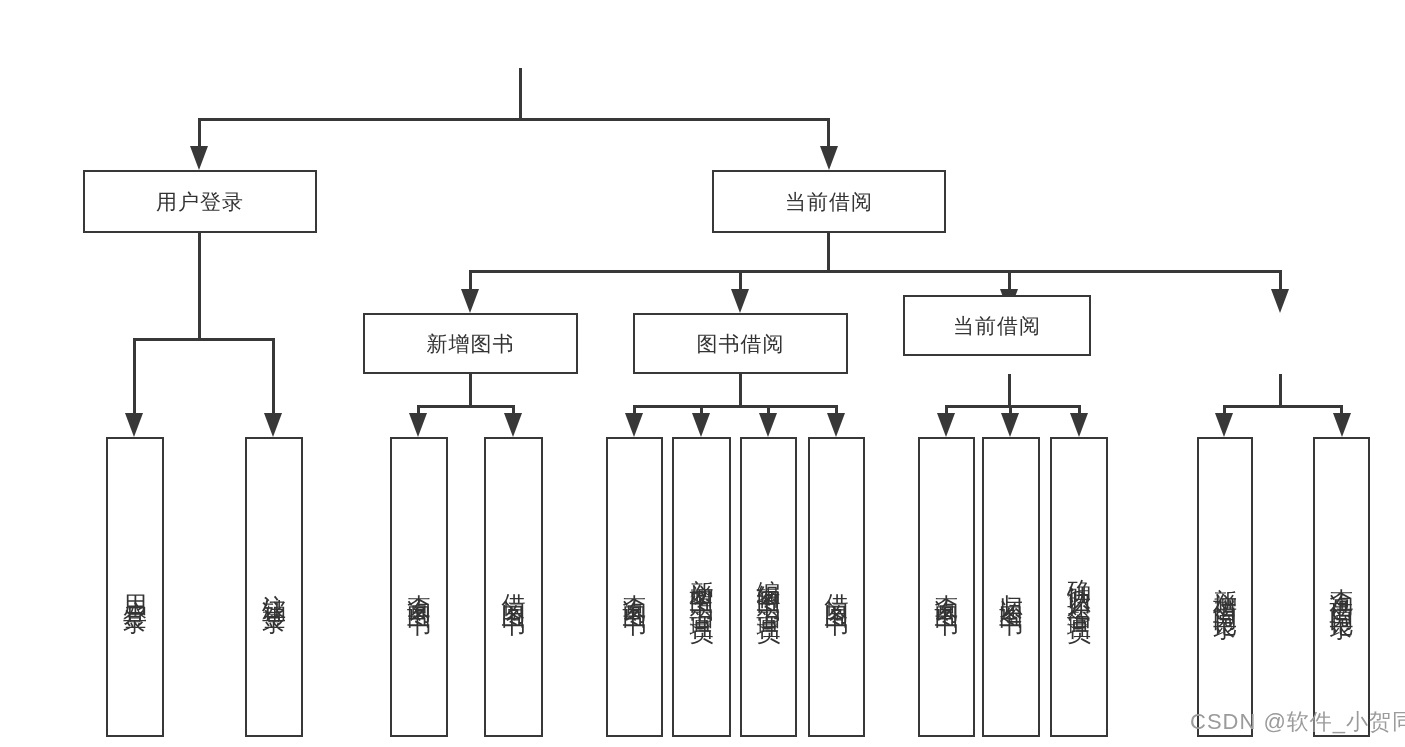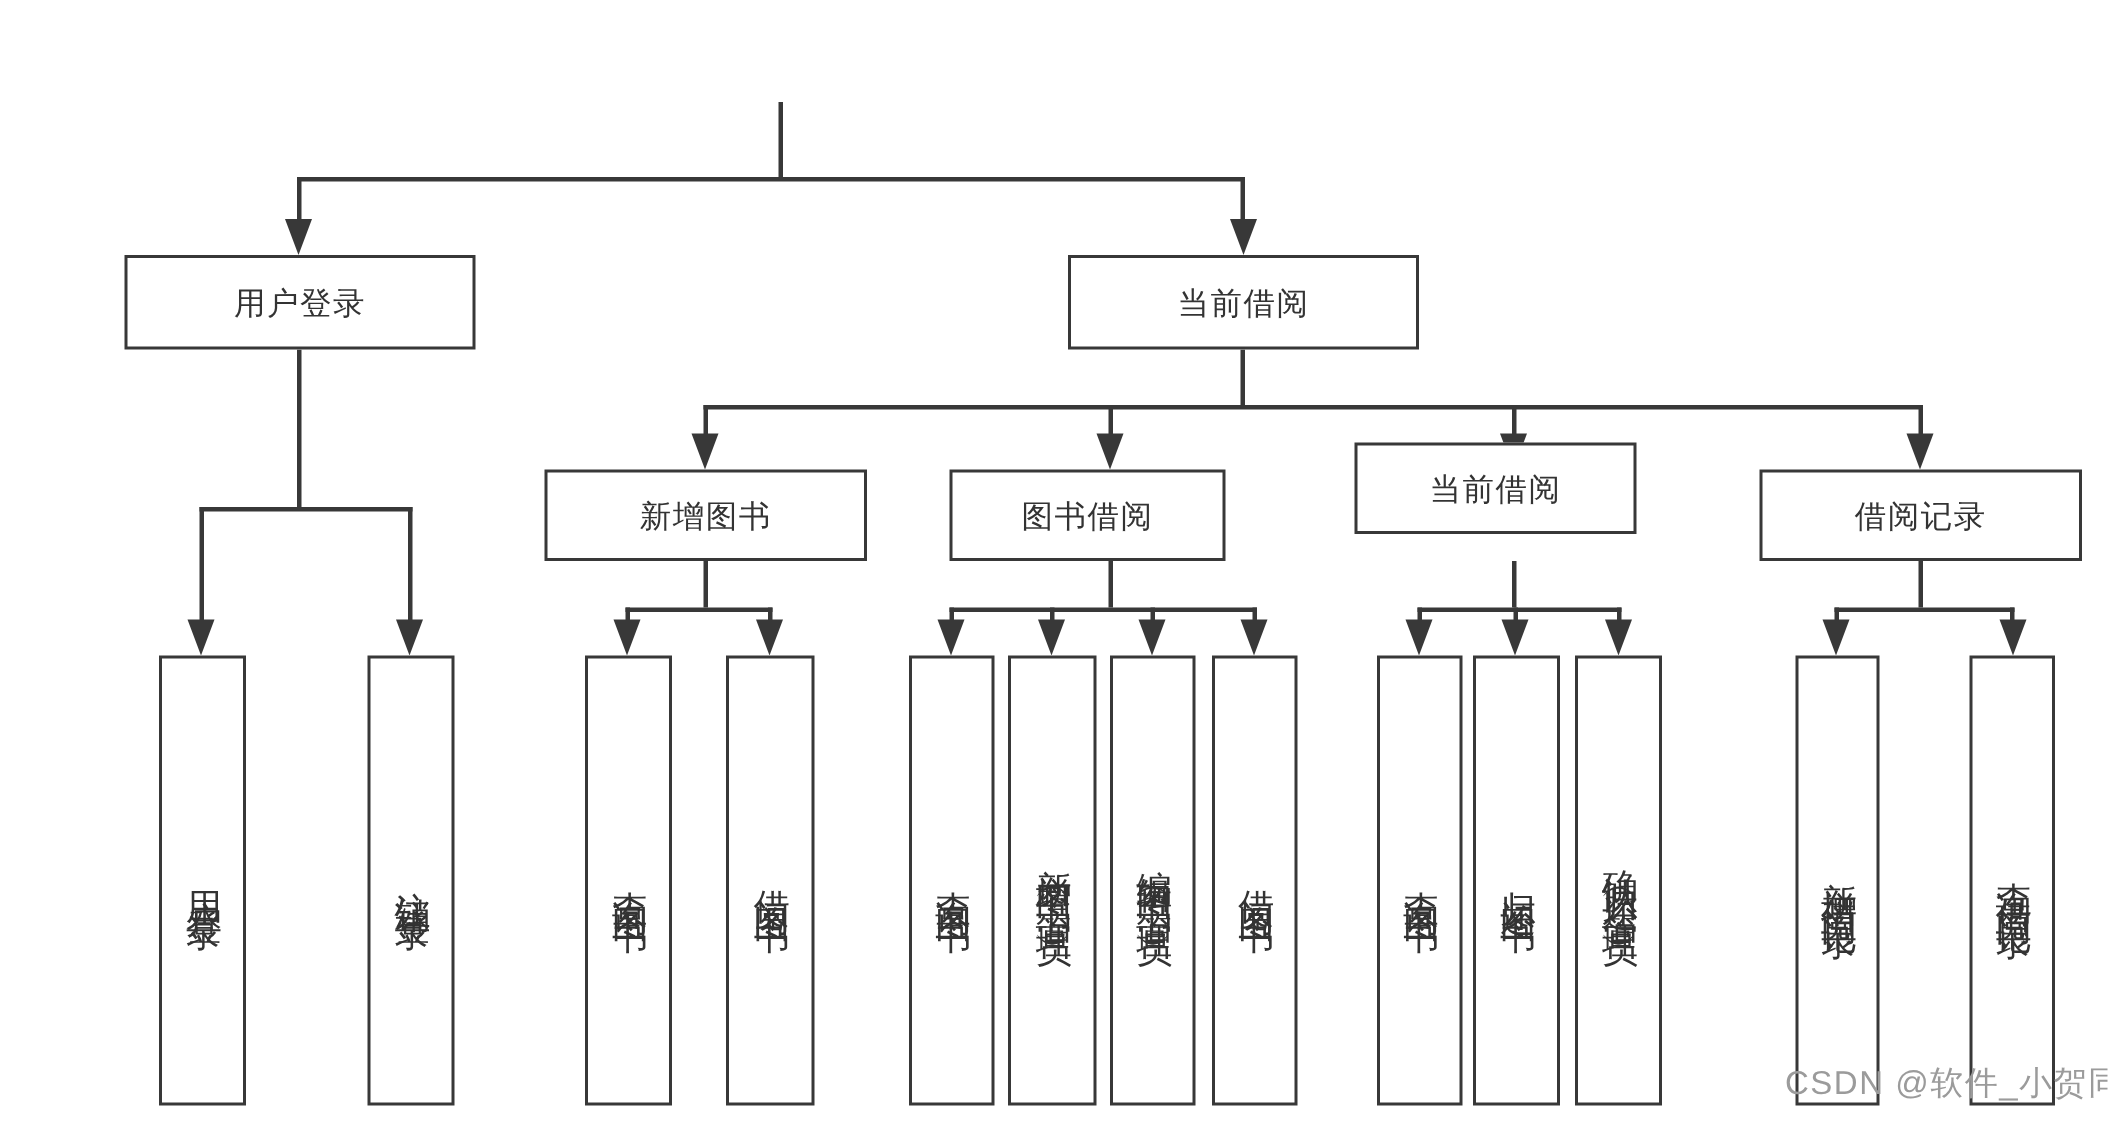--- a/index.html
+++ b/index.html
@@ -94,23 +94,22 @@
   <div class="vl" style="left:1223px;top:405px;height:14px"></div>
   <div class="vl" style="left:1340px;top:405px;height:14px"></div>
   <div class="ar" style="left:1215px;top:413px"></div>
   <div class="ar" style="left:1333px;top:413px"></div>
 
 
   <div class="box hbox" style="left:83px;top:170px;width:234px;height:63px">用户登录</div>
   <div class="box hbox" style="left:712px;top:170px;width:234px;height:63px">当前借阅</div>
 
   <div class="box hbox" style="left:363px;top:313px;width:215px;height:61px">新增图书</div>
-  <div class="box hbox" style="left:633px;top:313px;width:184px;height:61px">图书借阅</div>
+  <div class="box hbox" style="left:633px;top:313px;width:215px;height:61px">图书借阅</div>
   <div class="box hbox" style="left:903px;top:295px;width:188px;height:61px">当前借阅</div>
-  <div class="box hbox" style="left:1173px;top:313px;width:215px;height:61px">借阅记录</div>
 
   <div class="box vbox" style="left:106px;top:437px;width:58px;height:300px">用户登录</div>
   <div class="box vbox" style="left:245px;top:437px;width:58px;height:300px">注销登录</div>
 
   <div class="box vbox" style="left:390px;top:437px;width:58px;height:300px">查询图书</div>
   <div class="box vbox" style="left:484px;top:437px;width:59px;height:300px">借阅图书</div>
 
   <div class="box vbox" style="left:606px;top:437px;width:57px;height:300px">查询图书</div>
   <div class="box vbox" style="left:672px;top:437px;width:59px;height:300px">新增图书（管理员）</div>
   <div class="box vbox" style="left:740px;top:437px;width:57px;height:300px">编辑图书（管理员）</div>

